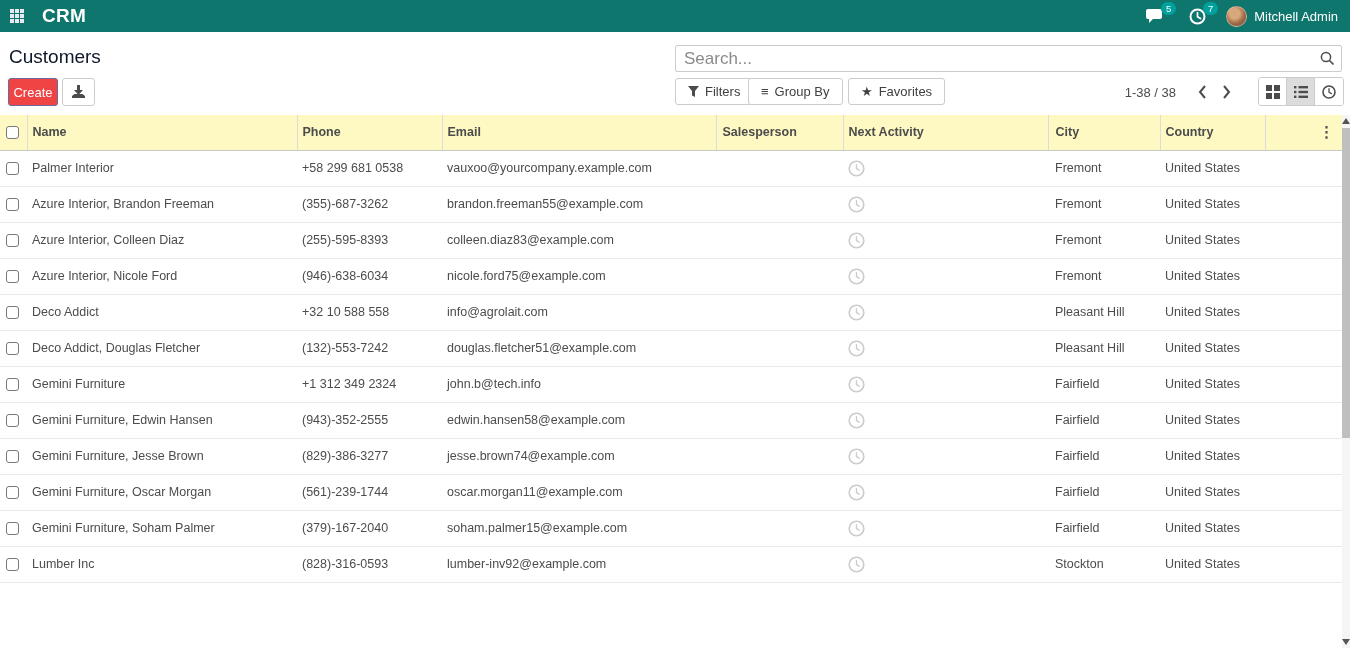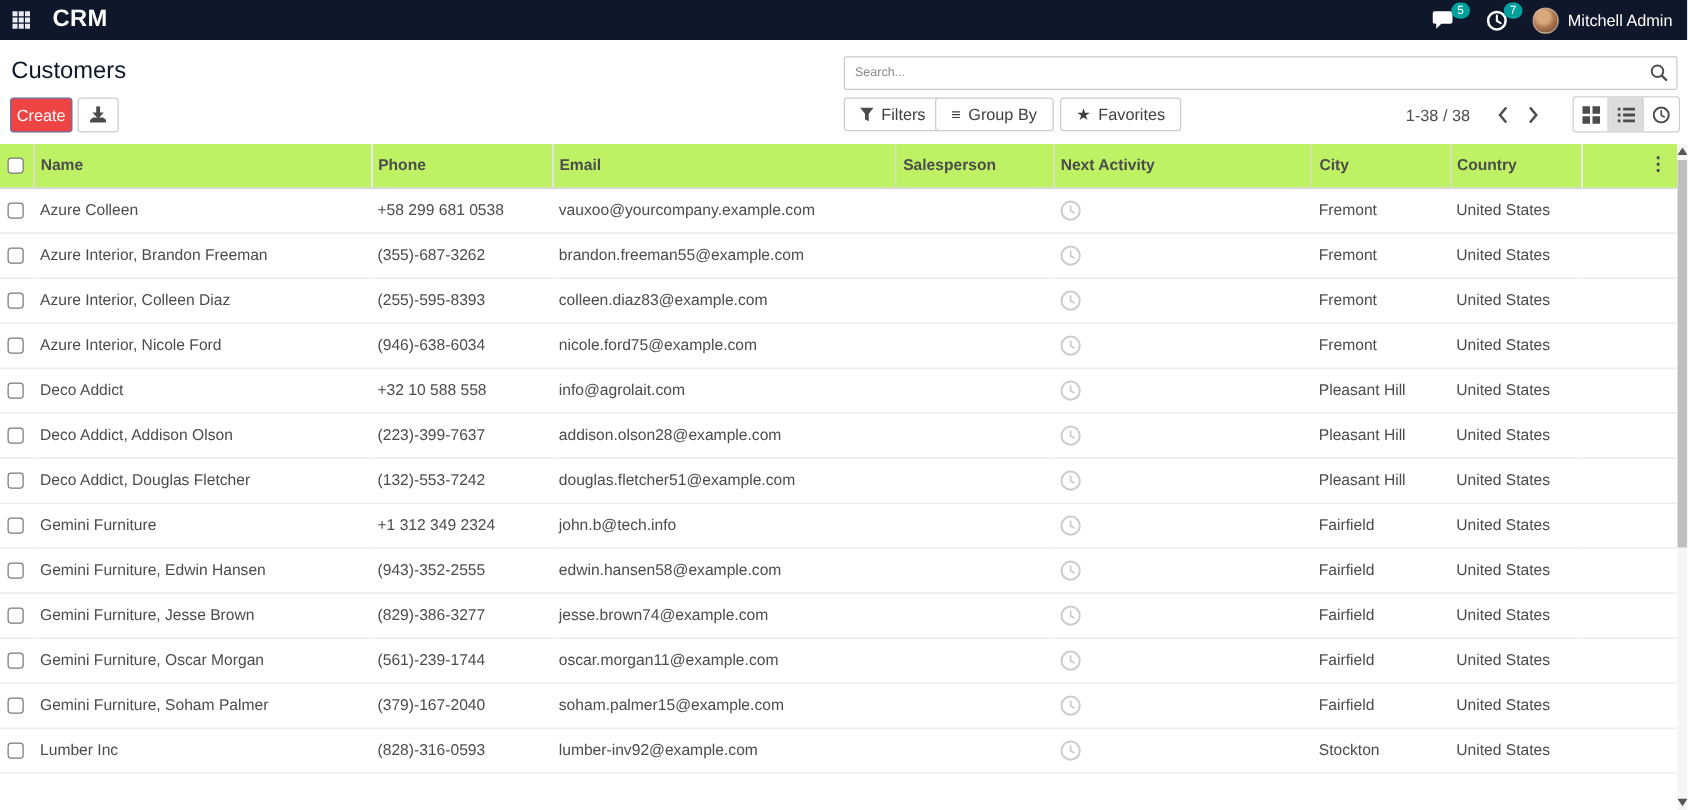--- a/index.html
+++ b/index.html
@@ -1,38 +1,38 @@
 <!DOCTYPE html>
 <html><head>
 <meta charset="utf-8">
 <style>
   * { margin:0; padding:0; box-sizing:border-box; }
   html,body { width:1350px; height:648px; }
   body { font-family:"Liberation Sans", sans-serif; color:#4c4c4c; background:#fff; }
   #app { position:relative; width:1350px; height:648px; overflow:hidden; background:#fff; }
 
   
-  .navbar { position:absolute; top:0; left:0; width:1350px; height:32px; background:#0f172a; display:flex; align-items:center; color:#f0f0f8; }
+  .navbar { position:absolute; top:0; left:0; width:1350px; height:32px; background:#0f766e; display:flex; align-items:center; color:#f0f0f8; }
   .apps-toggle { width:34px; height:32px; display:flex; align-items:center; justify-content:center; cursor:pointer; }
   .apps-grid { display:grid; grid-template-columns:repeat(3,4px); grid-template-rows:repeat(3,4px); gap:1px; }
   .apps-grid span { background:#e9e9f4; width:4px; height:4px; }
   .brand { font-size:19px; font-weight:bold; color:#fff; margin:0 14px 0 8px; letter-spacing:.3px; }
   .nav-menu { display:flex; align-items:center; height:32px; margin-left:28px; }
   .nav-item { padding:0 13px; font-size:13px; height:32px; display:flex; align-items:center; cursor:pointer; color:#eeeef8; }
   .nav-right { margin-left:auto; display:flex; align-items:center; height:32px; padding-right:12px; }
   .nav-icon-wrap { position:relative; width:26px; height:32px; display:flex; align-items:center; justify-content:center; margin-right:16px; cursor:pointer; }
   .nav-badge { position:absolute; top:2px; right:-8px; background:#00a09d; color:#fff; font-size:9.5px; line-height:13px; padding:0 5px; border-radius:8px; }
   .avatar { width:21px; height:21px; border-radius:50%; background:radial-gradient(circle at 40% 35%, #d8a87c 0 30%, #a5704a 55%, #5d4031 100%); border:1px solid rgba(255,255,255,.4); margin-right:7px; }
   .user-name { font-size:13px; color:#fff; }
 
   
   .cp { position:absolute; top:32px; left:0; width:1350px; height:83px; background:#fff; }
   .page-title { position:absolute; left:9px; top:14px; font-size:19px; color:#0f172a; }
   .search-box { position:absolute; left:675px; top:13px; width:667px; height:27px; border:1px solid #ccc; border-radius:2px; background:#fff; display:flex; align-items:center; }
-  .search-box input { flex:1; border:0; outline:none; font-size:10px; padding:0 8px; color:#4c4c4c; font-family:"Liberation Sans",sans-serif; background:transparent; }
+  .search-box input { flex:1; border:0; outline:none; font-size:17px; padding:0 8px; color:#4c4c4c; font-family:"Liberation Sans",sans-serif; background:transparent; }
   .search-box input::placeholder { color:#8b8b8b; }
   .search-btn { width:28px; height:25px; display:flex; align-items:center; justify-content:center; cursor:pointer; }
 
   .btn { display:inline-flex; align-items:center; justify-content:center; border:1px solid #ccc; background:#fff; border-radius:3px; font-size:13px; color:#404040; cursor:pointer; font-family:"Liberation Sans",sans-serif; }
   .btn-primary { position:absolute; left:8px; top:46px; width:50px; height:28px; background:#ef4444; border-color:#6b6a9d; color:#fff; border-radius:3px; }
   .btn-export { position:absolute; left:62px; top:46px; width:33px; height:28px; }
   .btn-filters { position:absolute; left:675px; top:46px; height:27px; padding:0 12px; gap:6px; }
   .btn-groupby { position:absolute; left:748px; top:46px; height:27px; padding:0 12px; gap:6px; }
   .btn-favorites { position:absolute; left:848px; top:46px; height:27px; padding:0 12px; gap:6px; }
   .glyph { font-size:13px; line-height:1; }
@@ -44,21 +44,21 @@
   .view-switcher { position:absolute; top:45px; left:1258px; height:29px; display:flex; border:1px solid #ccc; border-radius:3px; overflow:hidden; }
   .vs-btn { width:28px; height:27px; display:flex; align-items:center; justify-content:center; background:#fff; cursor:pointer; border-right:1px solid #ccc; }
   .vs-btn:last-child { border-right:0; }
   .vs-btn.active { background:#dcdcdc; }
   .kanban-ico { display:grid; grid-template-columns:6px 6px; grid-template-rows:6px 6px; gap:2px; }
   .kanban-ico span { background:#4c4c4c; }
 
   
   .table-wrap { position:absolute; top:115px; left:0; width:1342px; height:533px; overflow:hidden; }
   table { border-collapse:collapse; table-layout:fixed; width:1342px; font-size:12.5px; }
-  thead th { background:#bef264; height:35px; text-align:left; font-weight:bold; color:#4c4c4c; padding:0 0 0 5px; border-bottom:1px solid #c9c9c9; border-right:1px solid #dcdcdc; white-space:nowrap; overflow:hidden; }
+  thead th { background:#fef9c3; height:35px; text-align:left; font-weight:bold; color:#4c4c4c; padding:0 0 0 5px; border-bottom:1px solid #c9c9c9; border-right:1px solid #dcdcdc; white-space:nowrap; overflow:hidden; }
   thead th:last-child { border-right:0; }
   tbody td { height:36px; padding:0 0 0 5px; border-bottom:1px solid #e9e9e9; white-space:nowrap; overflow:hidden; color:#4c4c4c; background:#fff; }
   tbody tr { cursor:pointer; }
   .cb-cell { padding-left:6px !important; }
   .checkbox { width:13px; height:13px; border:1.5px solid #7a7a7a; border-radius:3px; background:#fff; display:inline-block; vertical-align:middle; cursor:pointer; }
   .th-city { padding-left:7px !important; }
   .td-city { padding-left:7px !important; }
   .th-sales { padding-left:6px !important; }
   .opt-col { position:relative; }
   .dots-icon { position:absolute; right:8px; top:9px; font-size:15px; color:#4c4c4c; cursor:pointer; line-height:1; }
@@ -217,21 +217,21 @@
           <th class="th-city">City</th>
           <th>Country</th>
           <th class="opt-col">
             <span class="dots-icon">⋮</span>
           </th>
         </tr>
       </thead>
       <tbody>
     <tr>
       <td class="cb-cell"><span class="checkbox"></span></td>
-      <td>Azure Colleen</td>
+      <td>Palmer Interior</td>
       <td>+58 299 681 0538</td>
       <td>vauxoo@yourcompany.example.com</td>
       <td></td>
       <td>
         <svg width="17" height="17" viewBox="0 0 17 17">
           <circle cx="8.5" cy="8.5" r="7.3" fill="none" stroke="#cccccc" stroke-width="1.6"></circle>
           <path d="M8.5 4.8 v3.9 l2.6 1.5" fill="none" stroke="#cccccc" stroke-width="1.4" stroke-linecap="round"></path>
         </svg>
       </td>
       <td class="td-city">Fremont</td>
@@ -300,36 +300,20 @@
         <svg width="17" height="17" viewBox="0 0 17 17">
           <circle cx="8.5" cy="8.5" r="7.3" fill="none" stroke="#cccccc" stroke-width="1.6"></circle>
           <path d="M8.5 4.8 v3.9 l2.6 1.5" fill="none" stroke="#cccccc" stroke-width="1.4" stroke-linecap="round"></path>
         </svg>
       </td>
       <td class="td-city">Pleasant Hill</td>
       <td>United States</td>
       <td></td>
     </tr>
 
-    <tr>
-      <td class="cb-cell"><span class="checkbox"></span></td>
-      <td>Deco Addict, Addison Olson</td>
-      <td>(223)-399-7637</td>
-      <td>addison.olson28@example.com</td>
-      <td></td>
-      <td>
-        <svg width="17" height="17" viewBox="0 0 17 17">
-          <circle cx="8.5" cy="8.5" r="7.3" fill="none" stroke="#cccccc" stroke-width="1.6"></circle>
-          <path d="M8.5 4.8 v3.9 l2.6 1.5" fill="none" stroke="#cccccc" stroke-width="1.4" stroke-linecap="round"></path>
-        </svg>
-      </td>
-      <td class="td-city">Pleasant Hill</td>
-      <td>United States</td>
-      <td></td>
-    </tr>
 
     <tr>
       <td class="cb-cell"><span class="checkbox"></span></td>
       <td>Deco Addict, Douglas Fletcher</td>
       <td>(132)-553-7242</td>
       <td>douglas.fletcher51@example.com</td>
       <td></td>
       <td>
         <svg width="17" height="17" viewBox="0 0 17 17">
           <circle cx="8.5" cy="8.5" r="7.3" fill="none" stroke="#cccccc" stroke-width="1.6"></circle>

